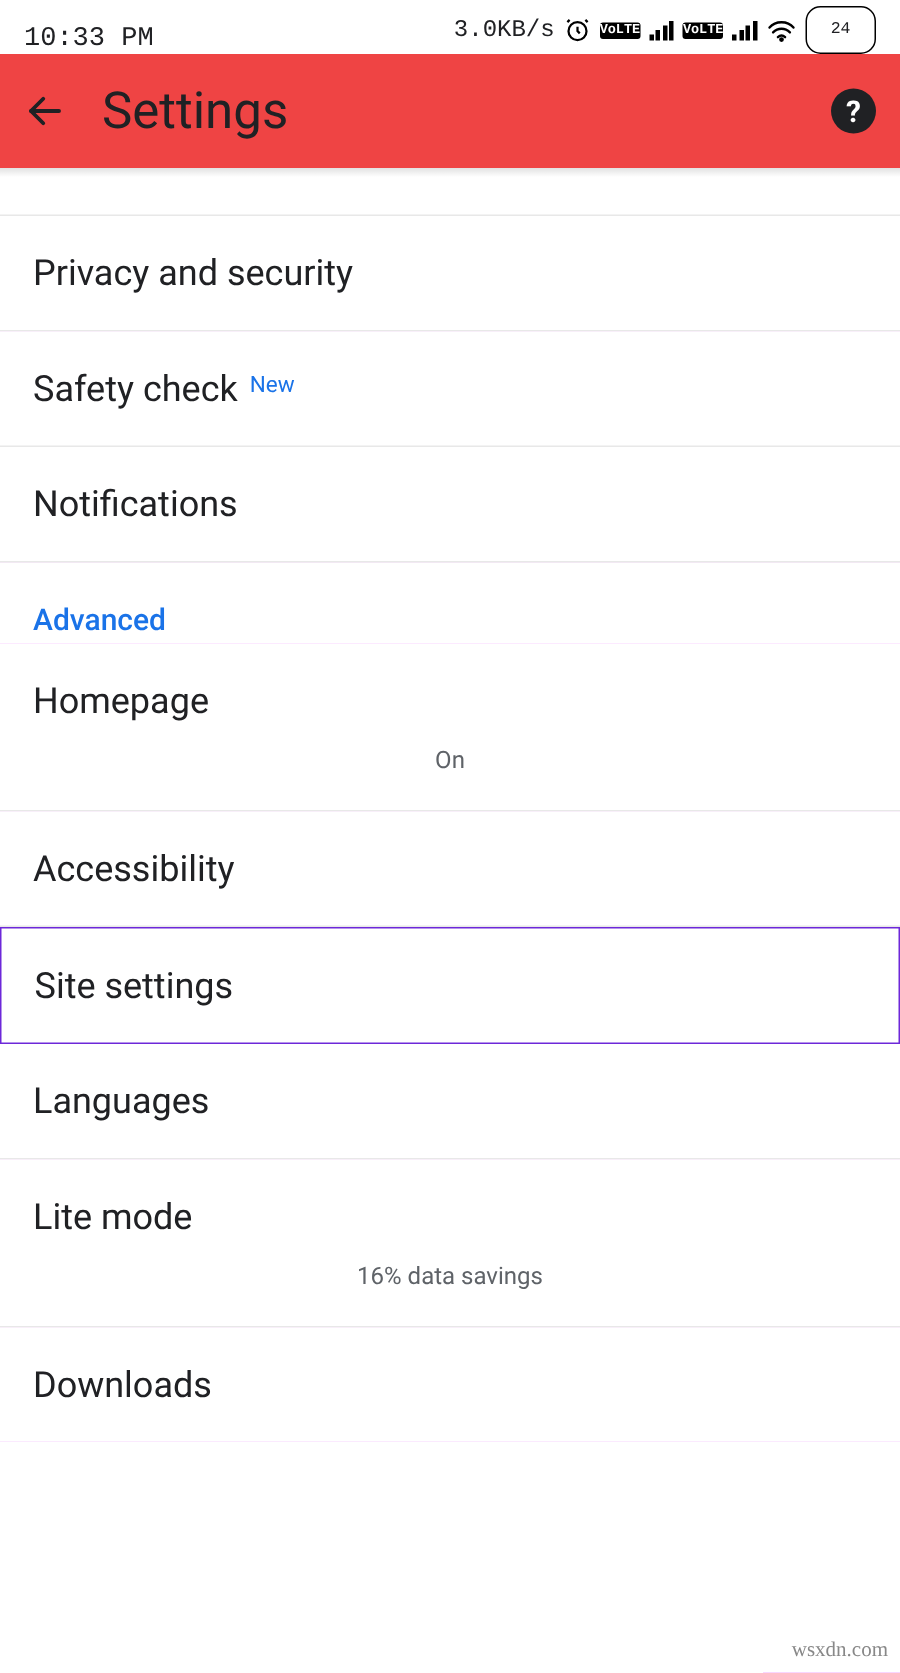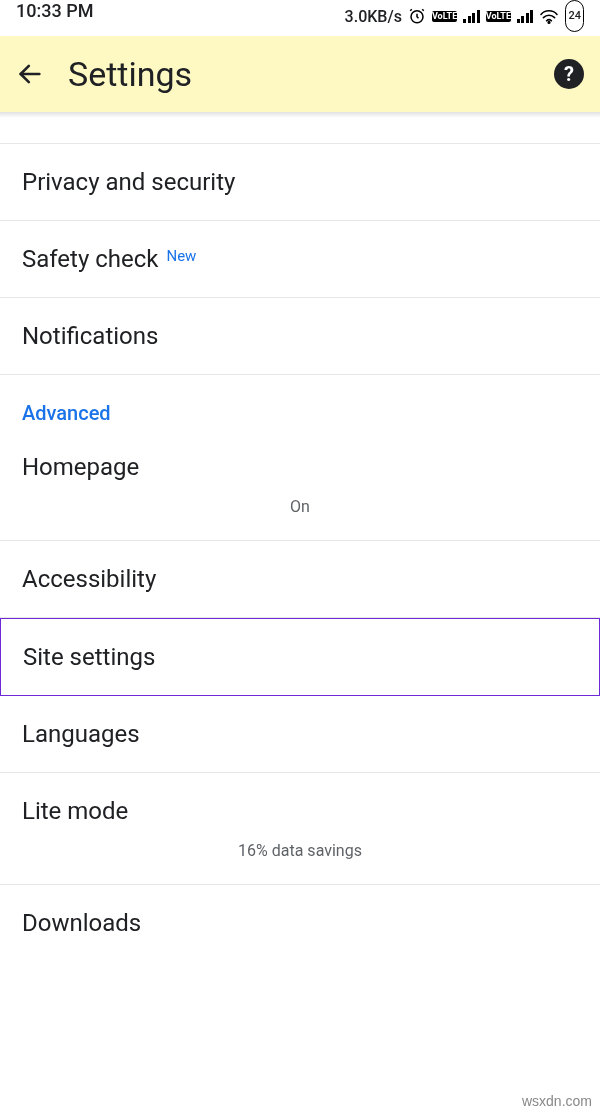--- a/index.html
+++ b/index.html
@@ -8,25 +8,26 @@
       height: 1115px;
       font-family: Roboto, "Helvetica Neue", Arial, sans-serif;
       background: #fff;
       color: #202124;
       overflow: hidden;
       position: relative;
     }
     .status-bar {
       display: flex;
       justify-content: space-between;
-      align-items: flex-start;
+      align-items: flex-end;
       height: 36px;
       padding: 0 16px;
       font-size: 18px;
       font-weight: 500;
+      font-family: Liberation Mono, monospace;
     }
     .status-right {
       display: flex;
       align-items: center;
       gap: 6px;
       font-size: 16px;
     }
     .status-right .kb { font-size: 16px; }
     .status-right svg { display: block; }
     .vo-badge {
@@ -35,32 +36,32 @@
       font-size: 9px;
       font-weight: 700;
       padding: 1px 0;
       border-radius: 2px;
       line-height: 1;
     }
     .batt {
       border: 1.5px solid #000;
       border-radius: 10px;
       font-size: 11px;
-      padding: 0 2px;
+      padding: 0 16px;
       line-height: 16px;
       height: 32px;
       display: flex;
       align-items: center;
     }
     .app-bar {
       display: flex;
       align-items: center;
       height: 76px;
       padding: 0 16px;
-      background: #fef9c3;
+      background: #ef4444;
     }
     .app-title {
       font-size: 34px;
       margin-left: 24px;
       font-weight: 400;
       color: #202124;
     }
     .app-bar .spacer { flex: 1; }
     .help-icon {
       width: 30px; height: 30px;
@@ -118,21 +119,21 @@
     }
     .highlight {
       border: 1px solid #6d28d9;
     }
     .watermark {
       position: absolute;
       right: 8px;
       bottom: 6px;
       font-size: 14px;
       color: #888;
-      font-family: Liberation Sans, sans-serif;
+      font-family: Liberation Serif, serif;
     }
     .sig-bars {
       display: inline-flex;
       align-items: flex-end;
       gap: 1.5px;
       height: 14px;
     }
     .sig-bars span {
       width: 3px;
       background: #000;

